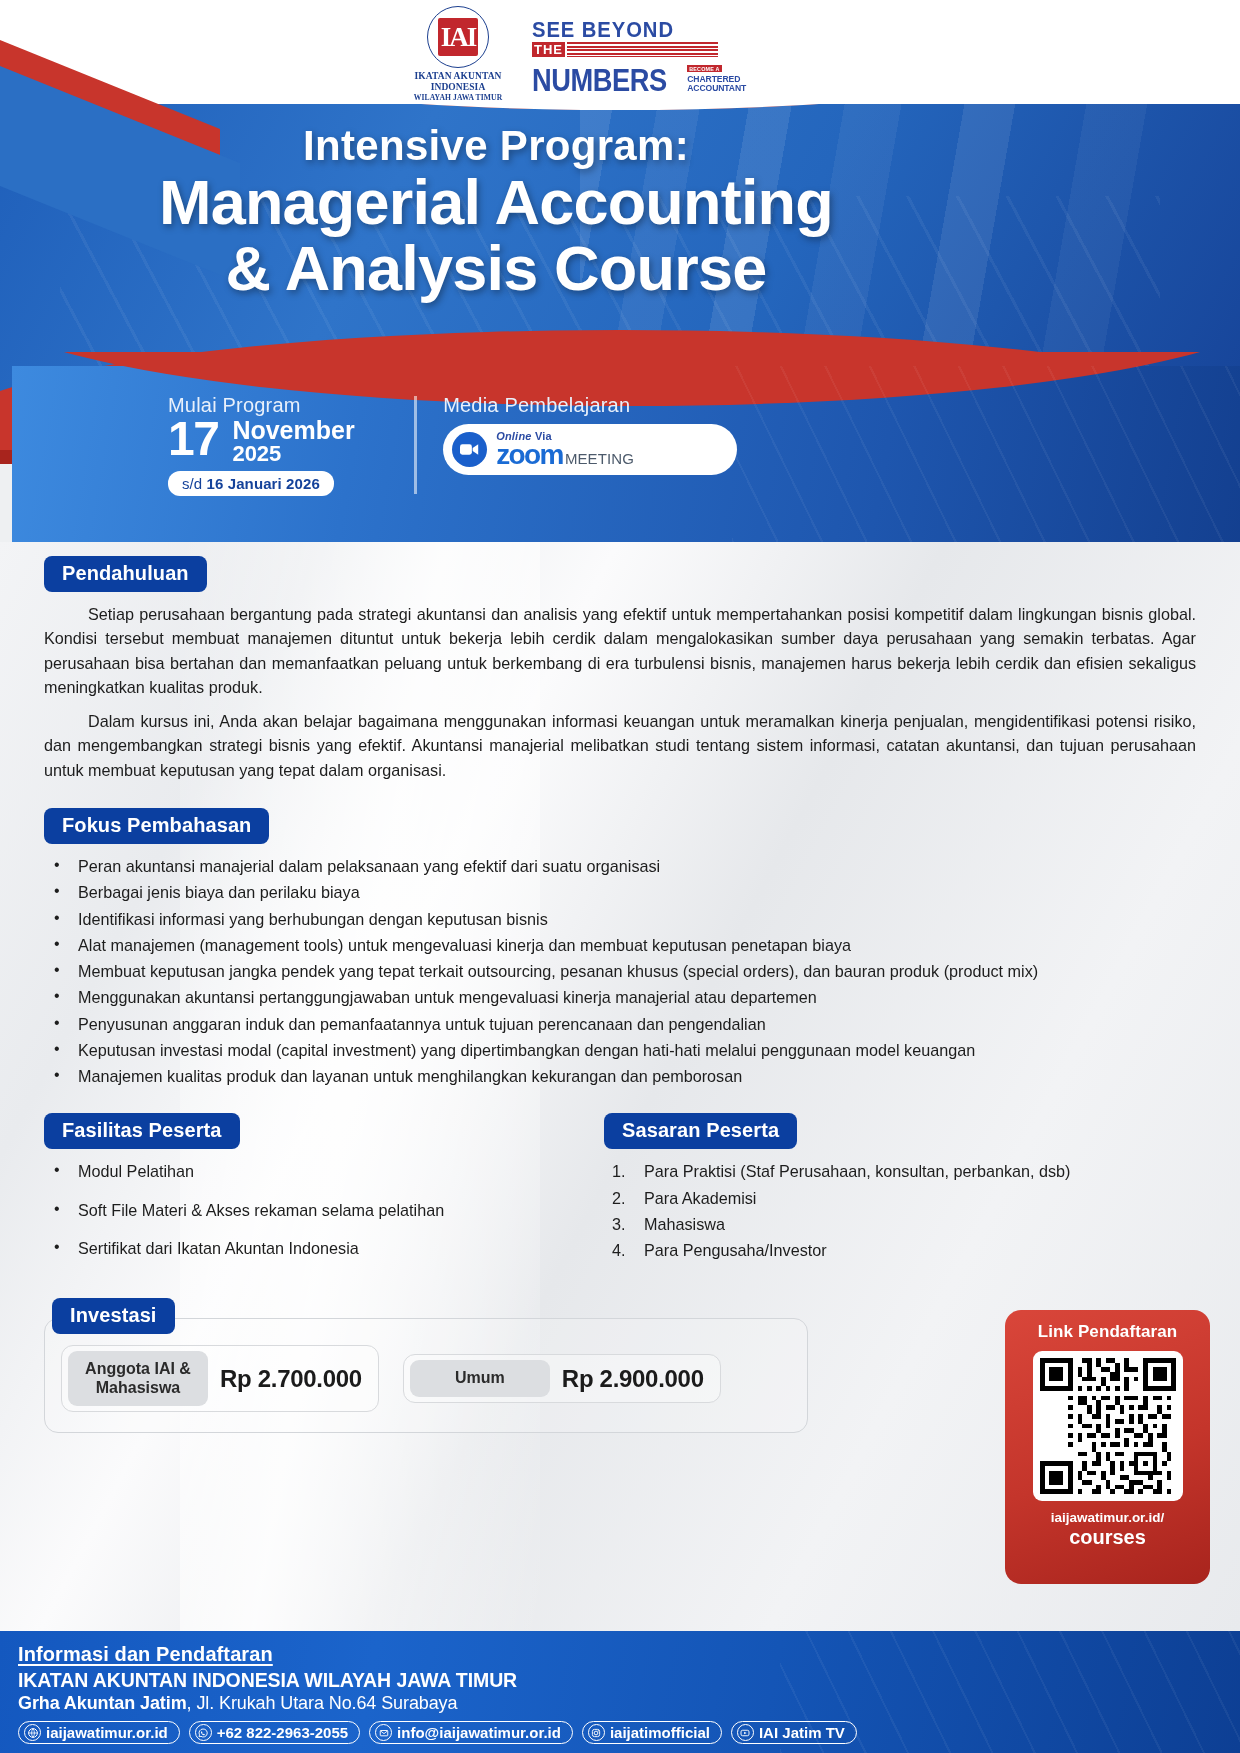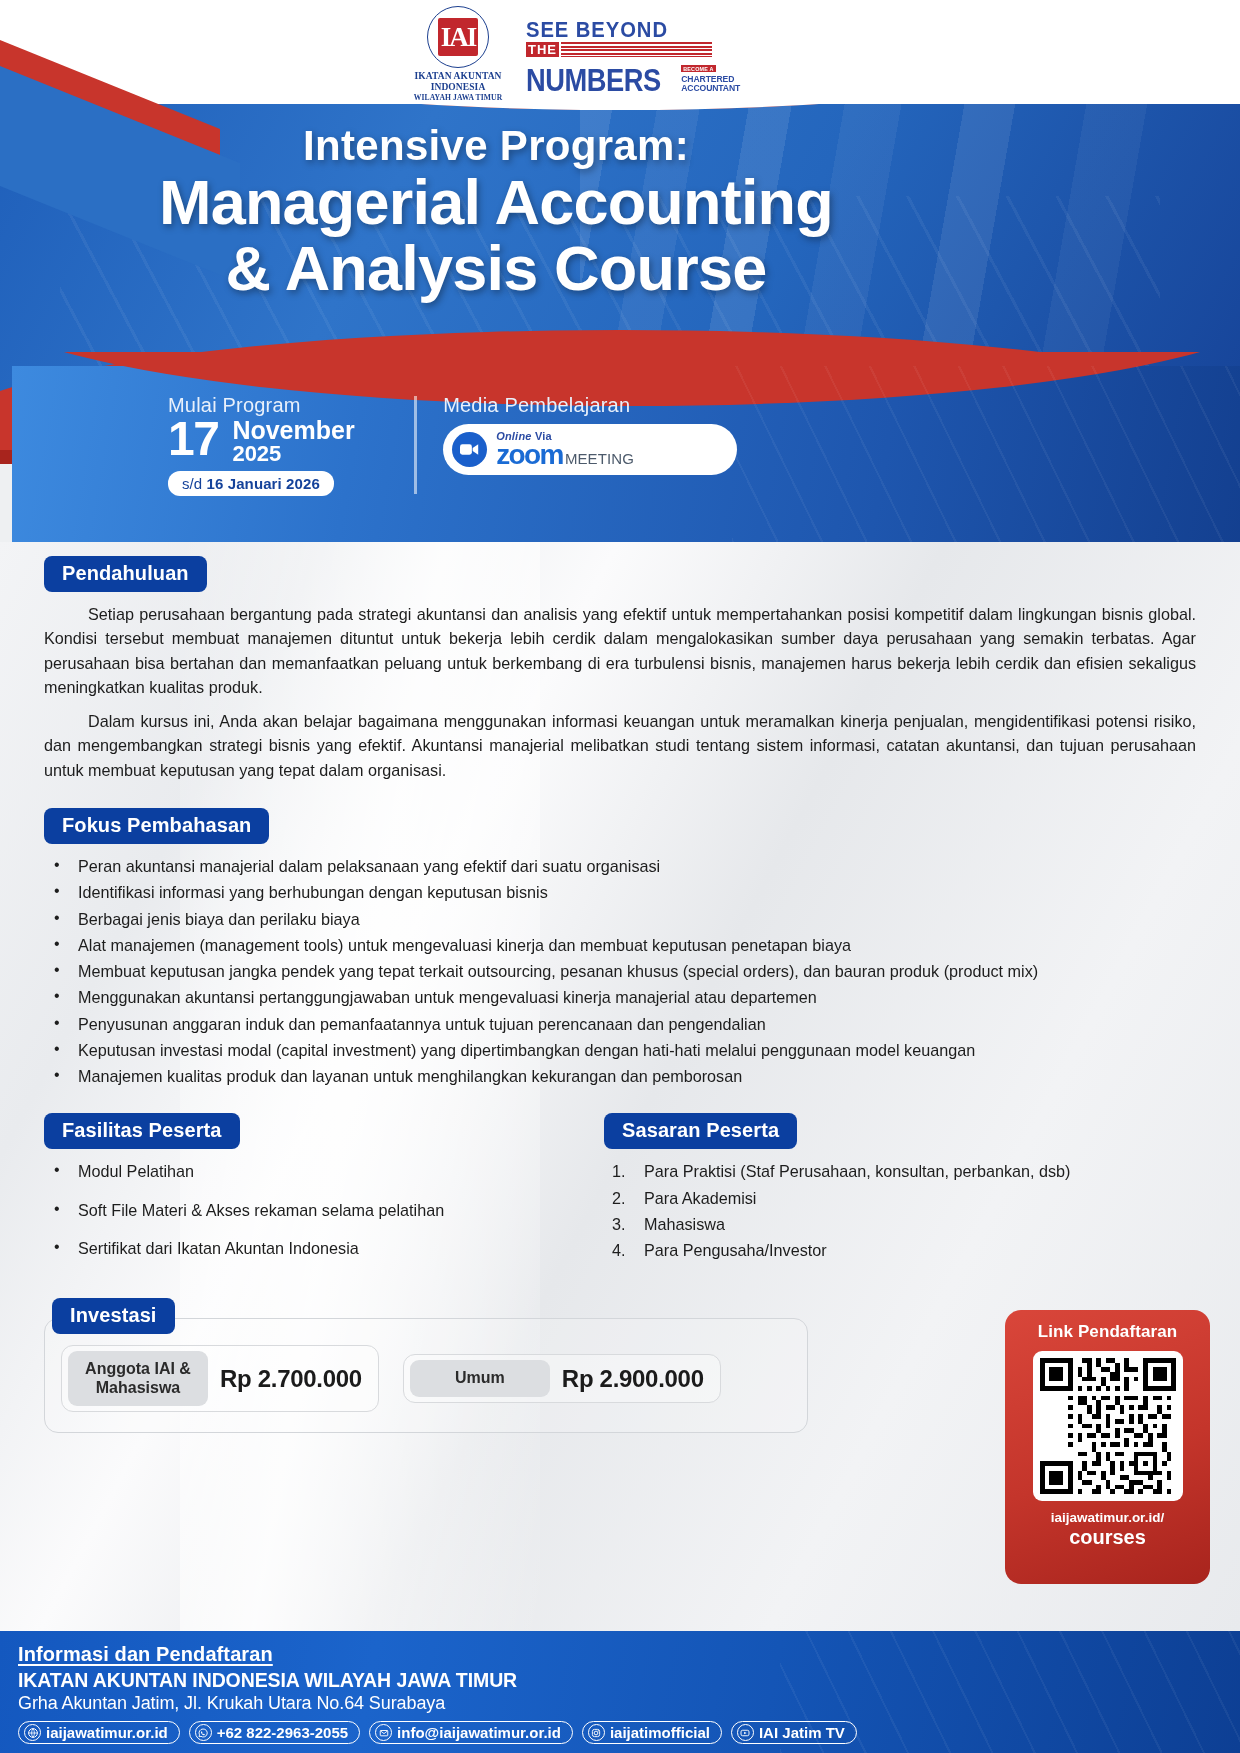--- a/index.html
+++ b/index.html
@@ -30,21 +30,21 @@
   }
   .logo-blue-wedge {
     position:absolute; left:-10px; top:62px; width:250px; height:120px;
     background:#2b6fc4;
     transform:skewY(22deg);
     transform-origin:left top;
     z-index:5;
   }
   .logo-group {
     position:absolute; left:398px; top:6px; width:330px; height:96px;
-    z-index:8; display:flex; align-items:flex-start; gap:8px;
+    z-index:8; display:flex; align-items:flex-start; gap:14px;
   }
   .iai-logo { width:120px; text-align:center; }
   .iai-seal {
     width:62px; height:62px; margin:0 auto 3px;
     border:1.4px solid #1c3f8f; border-radius:50%;
     display:flex; align-items:center; justify-content:center;
   }
   .iai-seal-inner {
     width:40px; height:38px; background:#c1272d;
     display:flex;align-items:center;justify-content:center;
@@ -358,21 +358,21 @@
     text-underline-offset:3px; letter-spacing:.1px; position:relative; z-index:3;
   }
   .f-org {
     font-size:19.5px; font-weight:bold; letter-spacing:-.1px; margin-top:3px;
     position:relative; z-index:3;
   }
   .f-addr {
     font-size:18px; letter-spacing:-.1px; margin-top:1px;
     position:relative; z-index:3;
   }
-  .f-addr b { font-weight:normal; }
+  .f-addr b { font-weight:bold; }
   .f-contacts {
     display:flex; gap:9px; margin-top:7px; position:relative; z-index:3;
     flex-wrap:nowrap;
   }
   .f-chip {
     display:flex; align-items:center; gap:5px;
     border:1.4px solid #ffffff; border-radius:16px;
     padding:2px 11px 2px 5px; font-size:15px; font-weight:bold;
     white-space:nowrap;
   }
@@ -474,22 +474,22 @@
     
     <div class="sec-badge">Pendahuluan</div>
     <p class="body-p indent">Setiap perusahaan bergantung pada strategi akuntansi dan analisis yang efektif untuk mempertahankan posisi kompetitif dalam lingkungan bisnis global. Kondisi tersebut membuat manajemen dituntut untuk bekerja lebih cerdik dalam mengalokasikan sumber daya perusahaan yang semakin terbatas. Agar perusahaan bisa bertahan dan memanfaatkan peluang untuk berkembang di era turbulensi bisnis, manajemen harus bekerja lebih cerdik dan efisien sekaligus meningkatkan kualitas produk.</p>
     <p class="body-p indent">Dalam kursus ini, Anda akan belajar bagaimana menggunakan informasi keuangan untuk meramalkan kinerja penjualan, mengidentifikasi potensi risiko, dan mengembangkan strategi bisnis yang efektif. Akuntansi manajerial melibatkan studi tentang sistem informasi, catatan akuntansi, dan tujuan perusahaan untuk membuat keputusan yang tepat dalam organisasi.</p>
 
     
     <div style="height:26px;"></div>
     <div class="sec-badge">Fokus Pembahasan</div>
     <ul class="bullets">
       <li>Peran akuntansi manajerial dalam pelaksanaan yang efektif dari suatu organisasi</li>
+      <li>Berbagai jenis biaya dan perilaku biaya</li>
       <li>Identifikasi informasi yang berhubungan dengan keputusan bisnis</li>
-      <li>Berbagai jenis biaya dan perilaku biaya</li>
       <li>Alat manajemen (management tools) untuk mengevaluasi kinerja dan membuat keputusan penetapan biaya</li>
       <li>Membuat keputusan jangka pendek yang tepat terkait outsourcing, pesanan khusus (special orders), dan bauran produk (product mix)</li>
       <li>Menggunakan akuntansi pertanggungjawaban untuk mengevaluasi kinerja manajerial atau departemen</li>
       <li>Penyusunan anggaran induk dan pemanfaatannya untuk tujuan perencanaan dan pengendalian</li>
       <li class="just">Keputusan investasi modal (capital investment) yang dipertimbangkan dengan hati-hati melalui penggunaan model keuangan</li>
       <li>Manajemen kualitas produk dan layanan untuk menghilangkan kekurangan dan pemborosan</li>
     </ul>
 
     
     <div class="two-col" style="margin-top:24px;">

